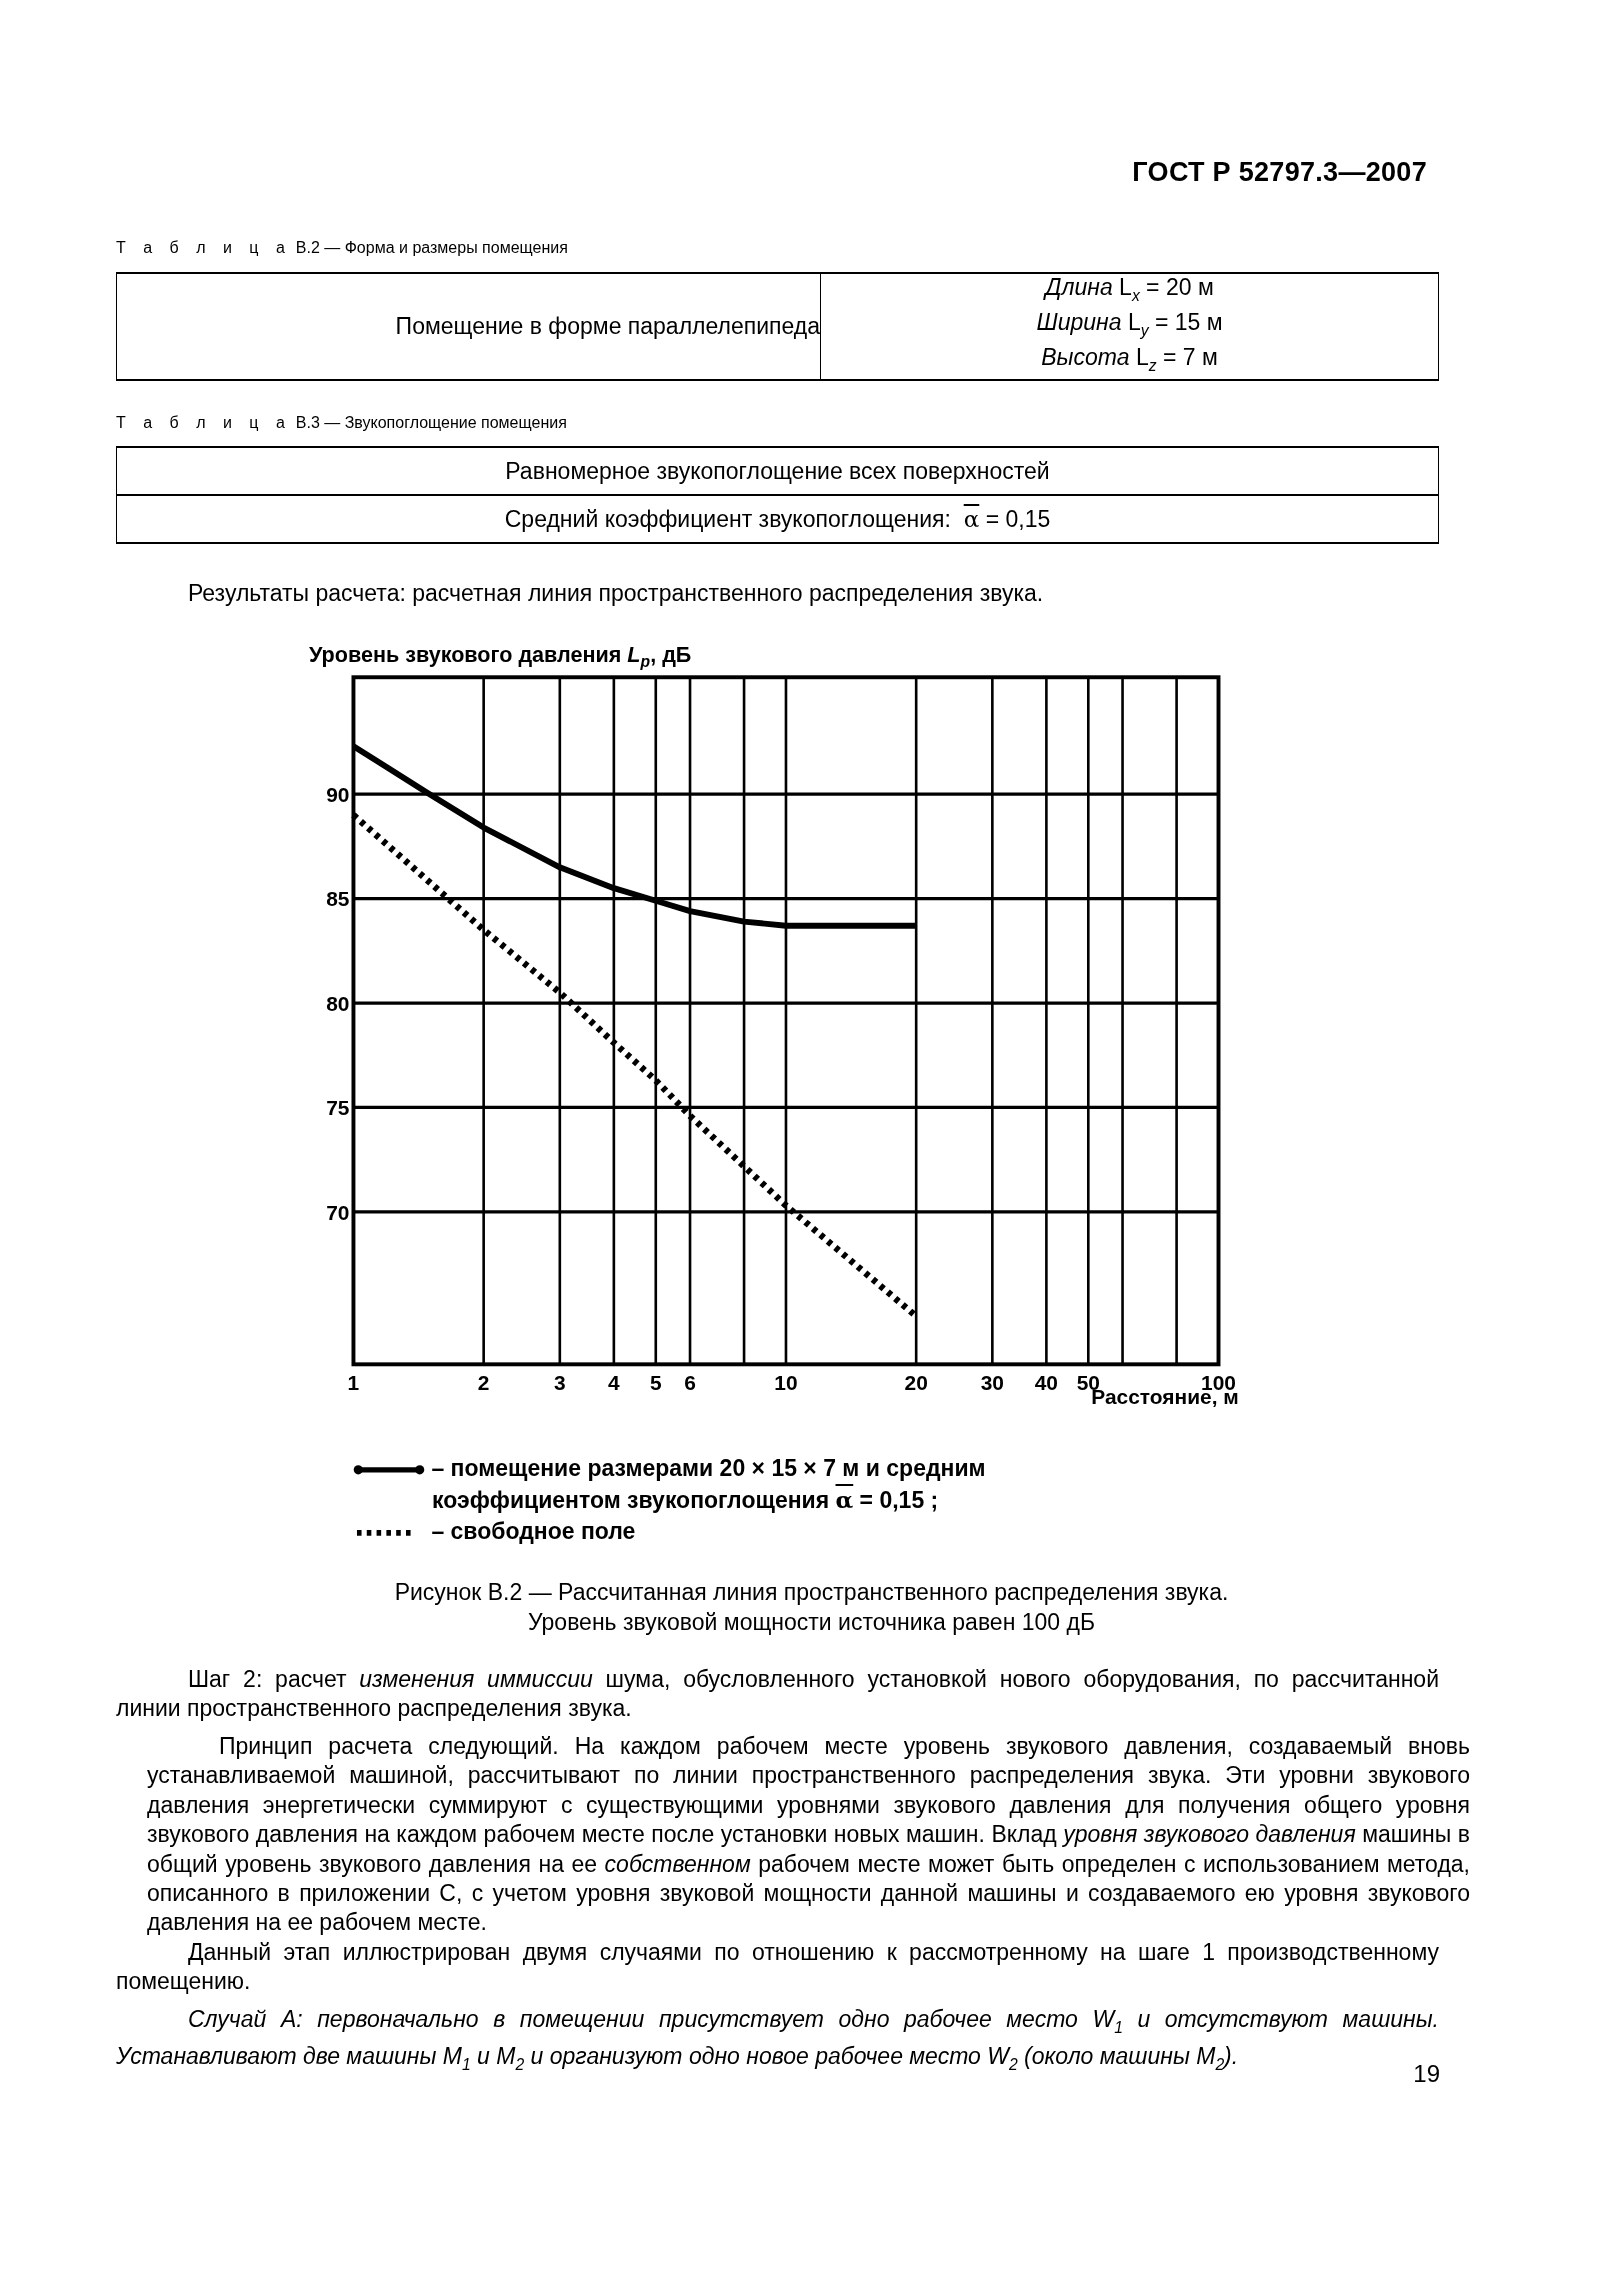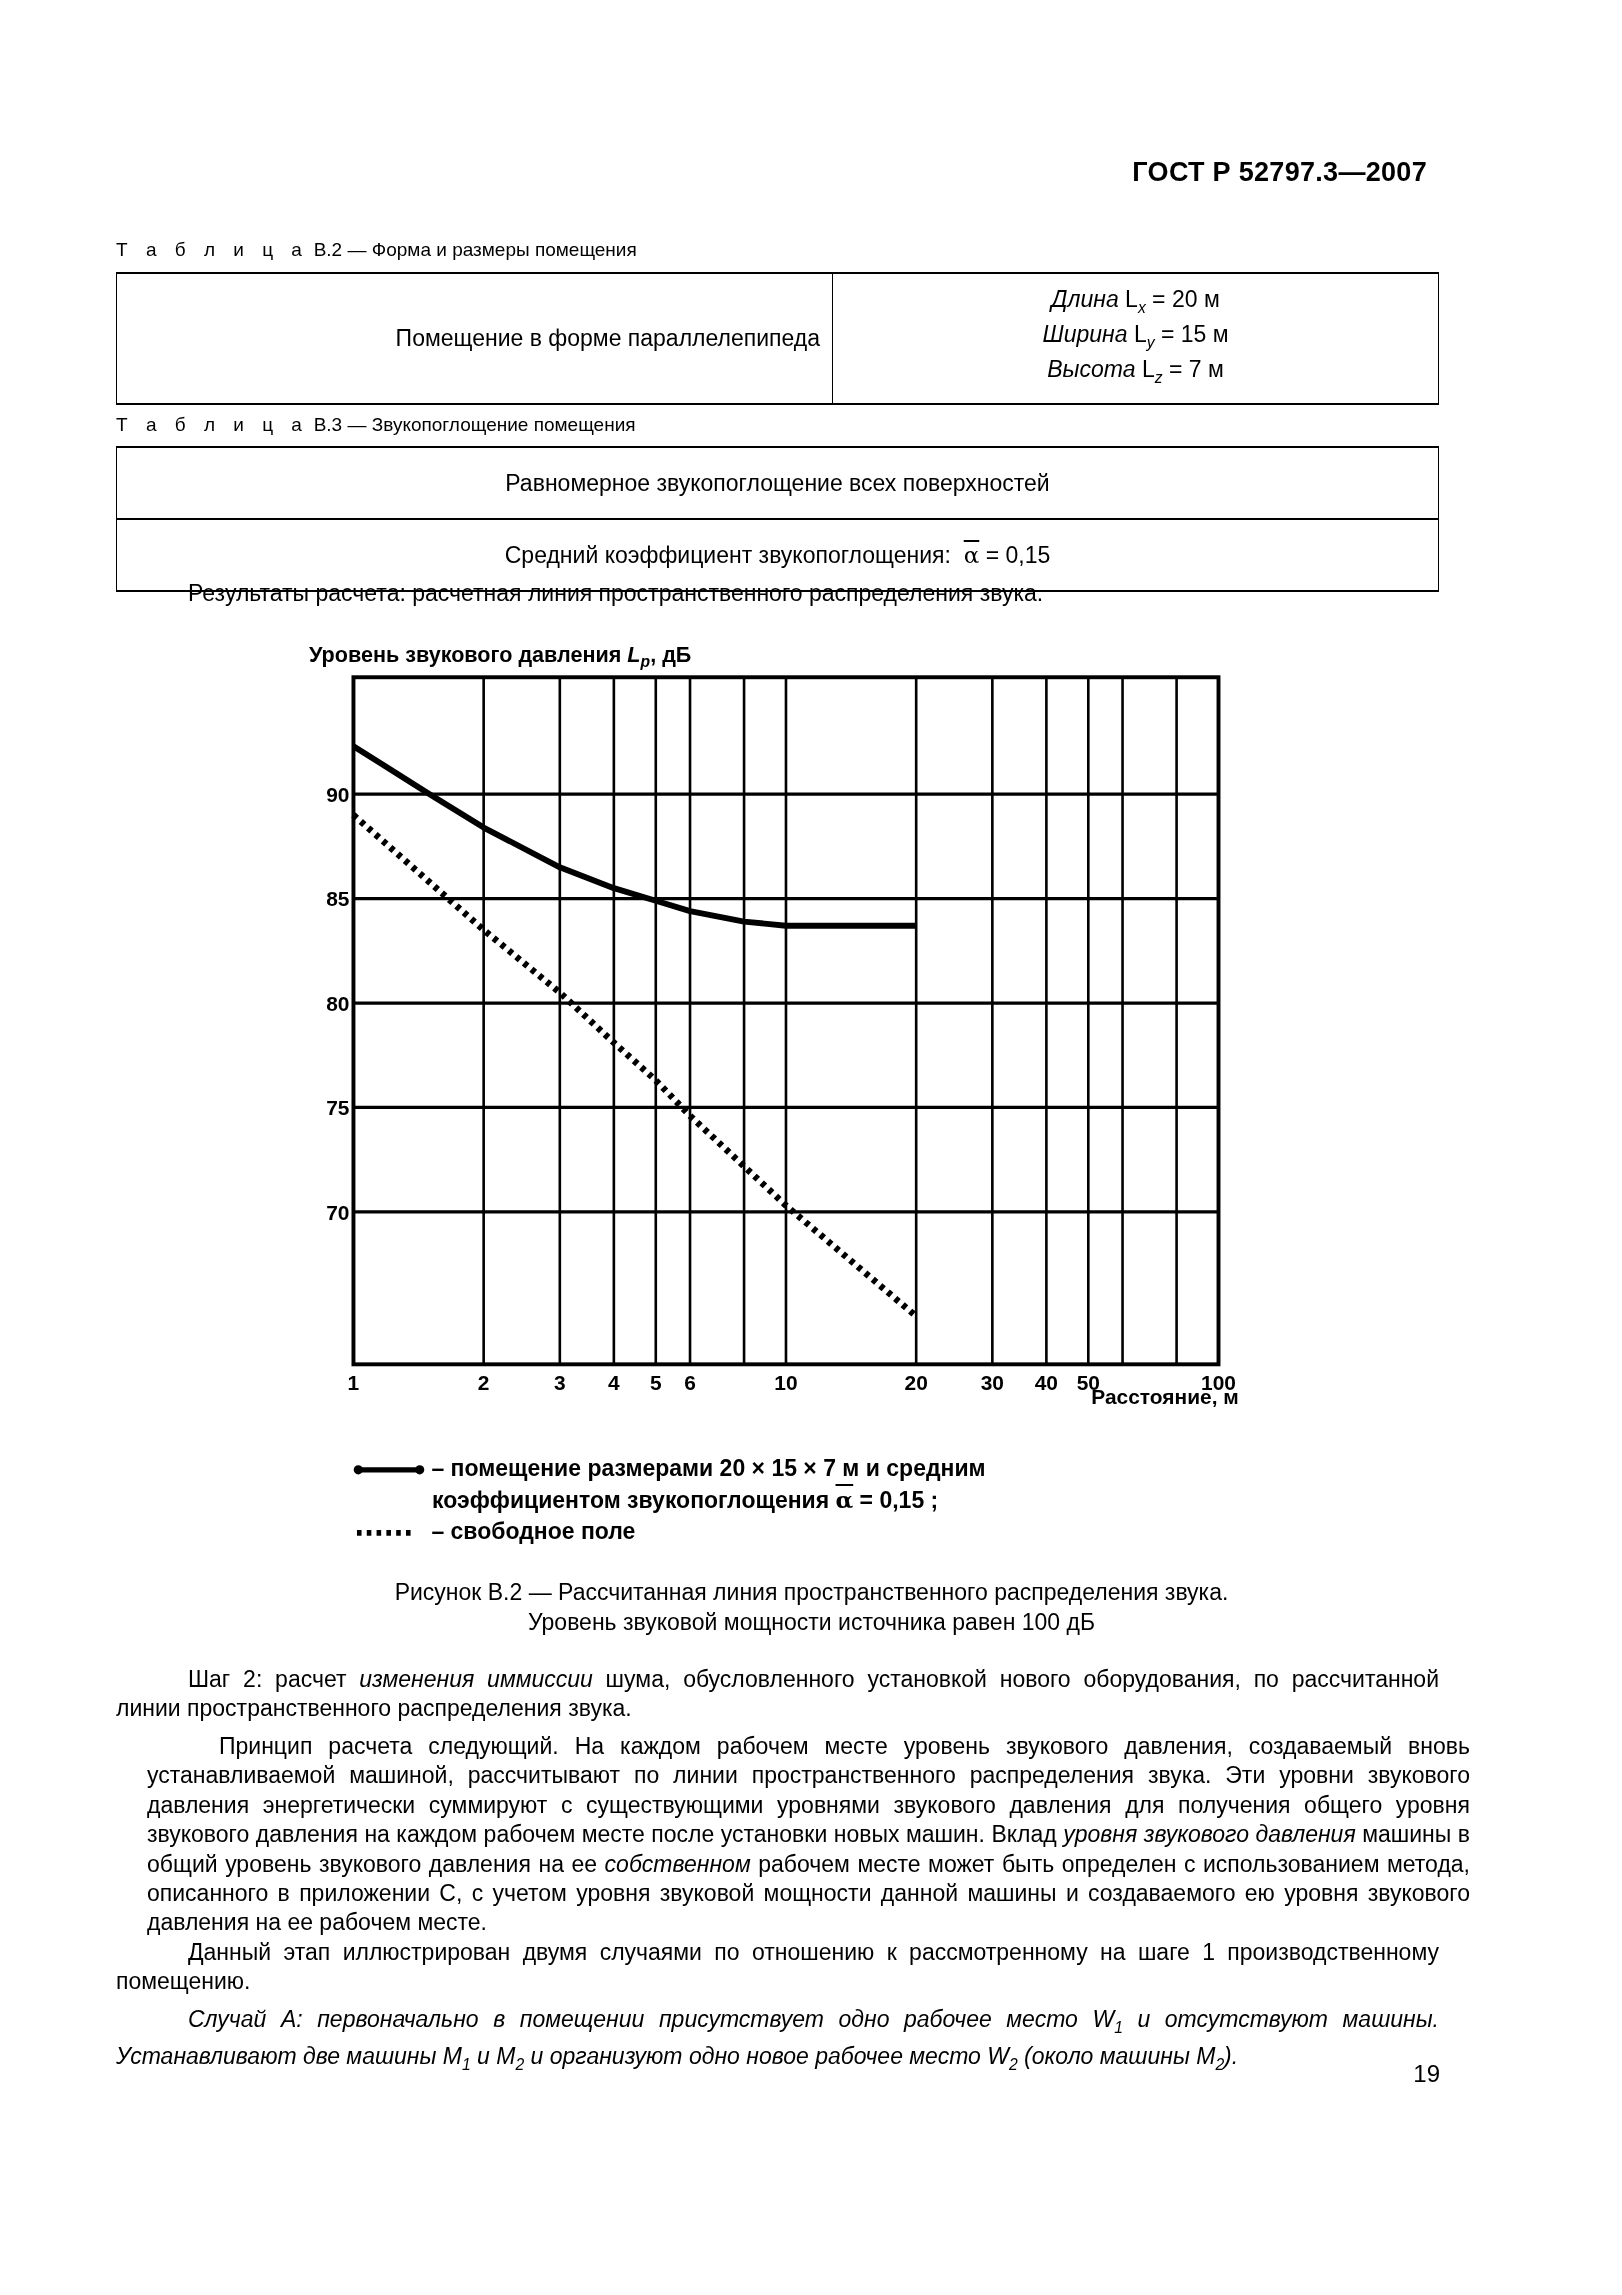--- a/index.html
+++ b/index.html
@@ -1,23 +1,23 @@
 <!DOCTYPE html>
 <html style="font-size:10.5px"><head>
 <meta charset="utf-8">
 <style>
   html, body { margin:0; padding:0; background:#ffffff; }
   body { width:1623px; height:2295px; position:relative; overflow:hidden;
          font-family:"Liberation Sans", sans-serif; color:#000; }
   .abs { position:absolute; }
   .hdr { right:196px; top:157px; font-weight:bold; font-size:27px; letter-spacing:0.3px; }
-  .tcap { left:116px; font-size:19px; }
+  .tcap { left:116px; font-size:16px; }
   .tcap .sp { letter-spacing:6.5px; }
   table.doc { position:absolute; left:116px; width:1323px; border-collapse:collapse; font-size:23px; }
-  table.doc td { border:0.7px solid #000; text-align:center; vertical-align:middle; padding:12px;margin-top:16px; }
+  table.doc td { border:0.7px solid #000; text-align:center; vertical-align:middle; padding:0;margin-top:16px; }
   table.t2 { top:272px; border-top:2px solid #000; border-bottom:2px solid #000; }
   table.t2 td { height:98px; }
   table.t2 td.left { text-align:right; padding-left:49px; width:654px; }
   table.t2 td.right { line-height:27.5px; }
   table.t3 { top:446px; border-top:2px solid #000; border-bottom:2px solid #000; }
   table.t3 td { height:46px; }
   table.t3 tr:first-child td { border-bottom:2px solid #000; }
   sub { font-size:15.7px; }
   .over { text-decoration:overline; font-family:"DejaVu Serif", serif; }
   .para { left:116px; width:1323px; font-size:23px; line-height:29.4px; text-align:justify; }

